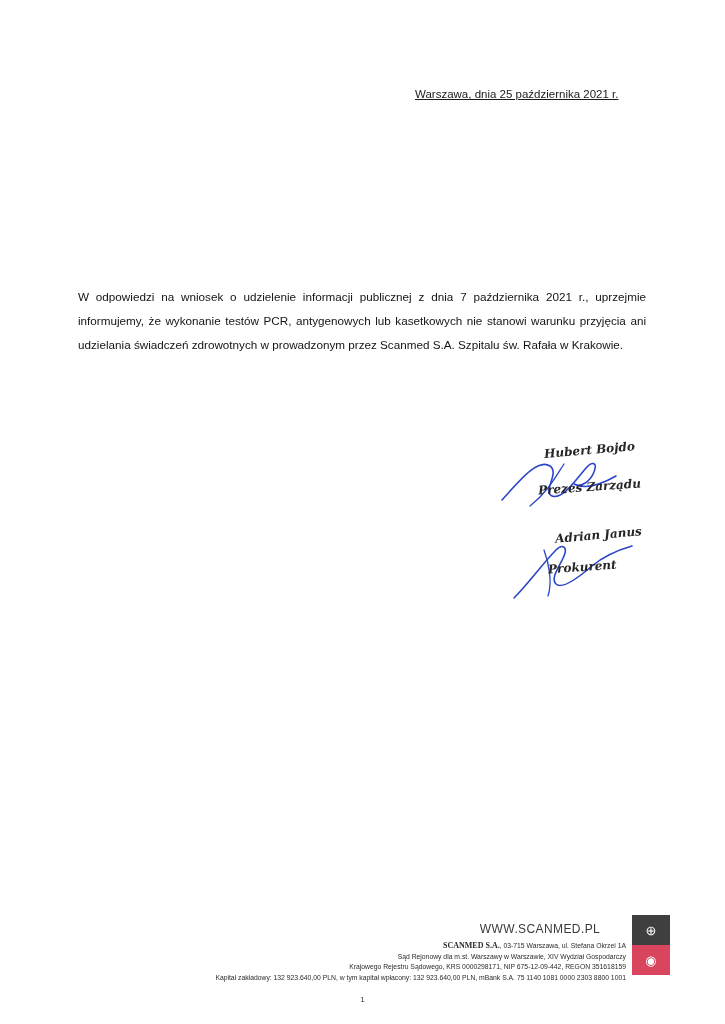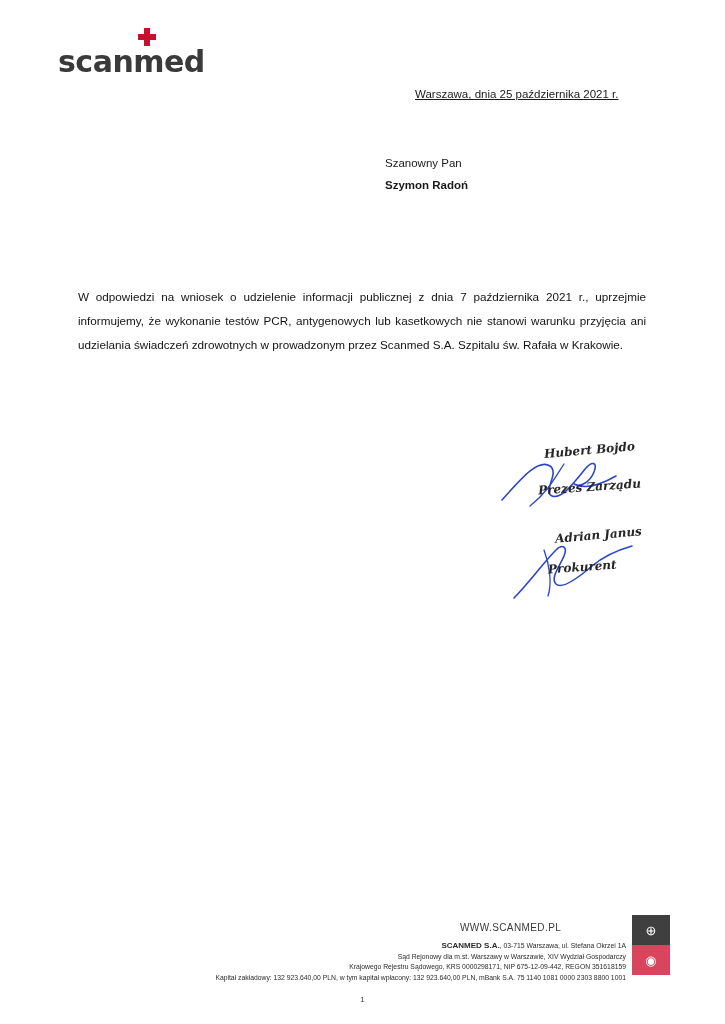--- a/index.html
+++ b/index.html
@@ -133,38 +133,39 @@
     position: absolute;
     left: 0;
     top: 915px;
     width: 725px;
   }
   .footer-site {
     position: absolute;
     left: 460px;
     top: 7px;
     width: 160px;
-    text-align: left;
-    font-size: 10px;
+    text-align: center;
+    font-size: 12px;
     letter-spacing: 0.4px;
     color: #3a3a3a;
   }
   .footer-lines {
     position: absolute;
     left: 60px;
     top: 26px;
     width: 566px;
     text-align: right;
     font-size: 6.8px;
     line-height: 10.5px;
     color: #2b2b2b;
   }
   .footer-lines .strong {
     font-weight: bold;
     font-size: 8px;
+    font-family: Liberation Serif, serif;
   }
   .footer-icons {
     position: absolute;
     left: 632px;
     top: 0px;
     width: 42px;
   }
   .ficon {
     width: 38px;
     height: 30px;
@@ -185,34 +186,23 @@
     text-align: center;
     font-size: 8px;
     color: #3a3a3a;
   }
 </style>
 </head>
 <body>
 
 <div class="page">
 
-  <div class="logo-block">
-    <div class="logo-cross">
-      <div class="bar h"></div>
-      <div class="bar v"></div>
-    </div>
-    <div class="logo-word">scanmed</div>
-  </div>
 
   <div class="date-line">Warszawa, dnia 25 października 2021 r.</div>
 
-  <div class="addressee">
-    <div>Szanowny Pan</div>
-    <div class="name">Szymon Radoń</div>
-  </div>
 
   <div class="body-text">W odpowiedzi na wniosek o udzielenie informacji publicznej z dnia 7 października 2021 r., uprzejmie informujemy, że wykonanie testów PCR, antygenowych lub kasetkowych nie stanowi warunku przyjęcia ani udzielania świadczeń zdrowotnych w prowadzonym przez Scanmed S.A. Szpitalu św. Rafała w Krakowie.</div>
 
   <div class="sig sig-1">
     <svg class="sig-ink" width="160" height="80" viewBox="0 0 160 80">
       <path d="M12 60 C30 40, 48 18, 60 26 C70 33, 52 52, 62 56 C72 60, 86 40, 96 28 C102 21, 108 22, 104 32 C100 42, 90 48, 84 44 C96 50, 112 44, 126 36" fill="none" stroke="#2b46c8" stroke-width="1.6" stroke-linecap="round"></path>
       <path d="M40 66 C58 52, 66 36, 74 24" fill="none" stroke="#2b46c8" stroke-width="1.3" stroke-linecap="round"></path>
     </svg>
     <div class="sig-name">Hubert Bojdo</div>
     <div class="sig-title">Prezes Zarządu</div>

